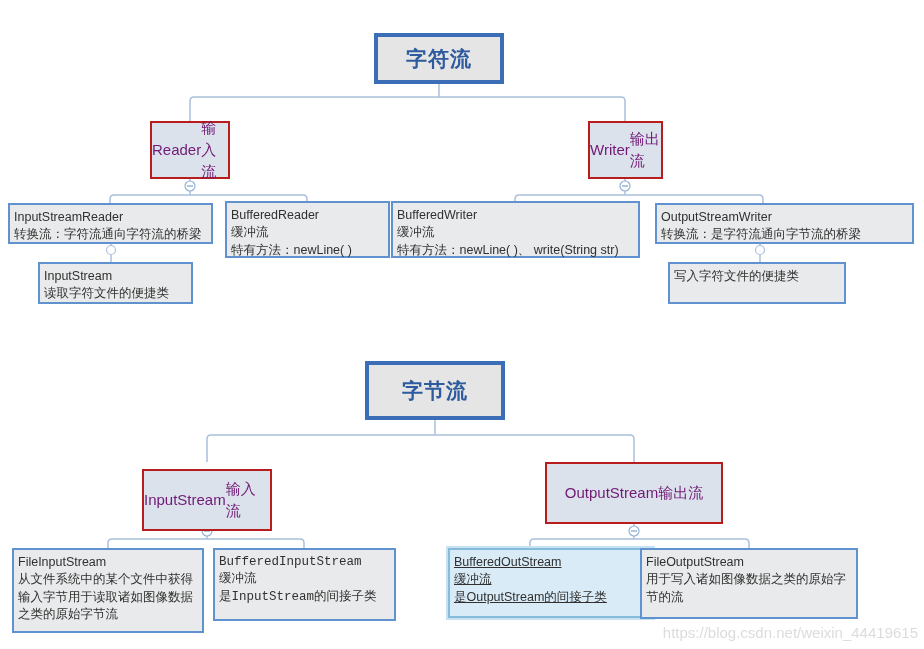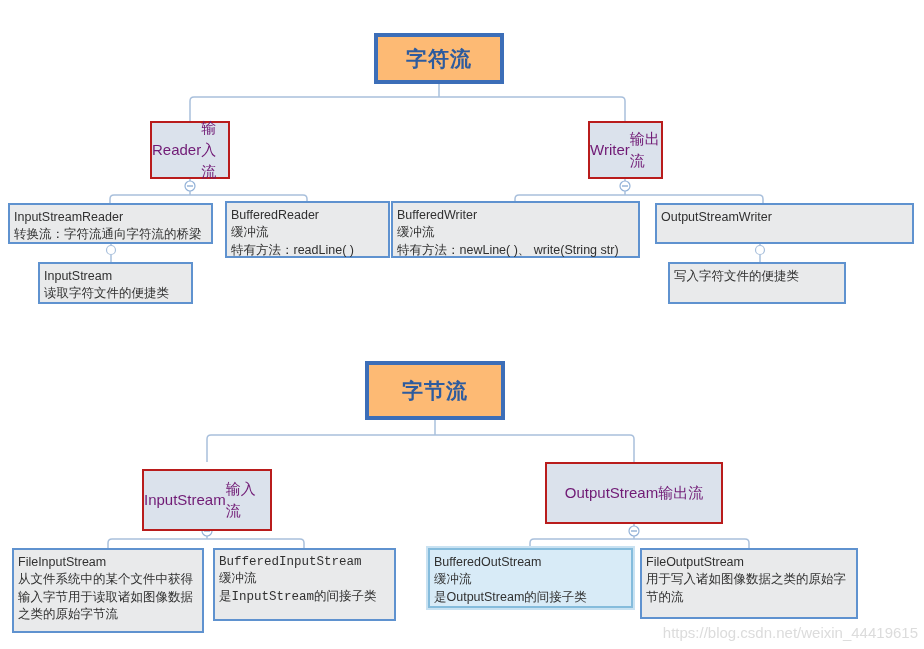--- a/index.html
+++ b/index.html
@@ -3,21 +3,21 @@
 <meta charset="utf-8">
 <style>
   html,body{margin:0;padding:0;background:#ffffff;}
   .canvas{
     position:relative;width:924px;height:649px;background:#ffffff;overflow:hidden;
     font-family:"Liberation Sans","DejaVu Sans",sans-serif;
   }
   svg.wires{position:absolute;left:0;top:0;width:924px;height:649px;}
   .node{position:absolute;box-sizing:border-box;}
   .root-box{
-    border:4px solid #3c6eb8;background:#fdba74;color:#2d5b9e;
+    border:4px solid #3c6eb8;background:#e5e5e5;color:#2d5b9e;
     font-weight:bold;font-size:21px;display:flex;align-items:center;justify-content:center;
     letter-spacing:1px;
   }
   .l2-box{
     border:2px solid #b91c1c;background:#dbe2ec;color:#701a75;
     font-size:15px;display:flex;flex-direction:row;align-items:center;justify-content:center;
     line-height:1.45;
   }
   .leaf{
     border:2px solid #5f92cf;background:#e9eaeb;color:#303030;
@@ -104,31 +104,32 @@
   </div>
 
   <div class="node leaf" style="left:8px;top:203px;width:205px;height:41px;">
     <span class="t">InputStreamReader</span>
     <span class="t">转换流：字符流通向字符流的桥梁</span>
   </div>
 
   <div class="node leaf" style="left:225px;top:201px;width:165px;height:57px;">
     <span class="t">BufferedReader</span>
     <span class="t">缓冲流</span>
-    <span class="t">特有方法：readLine( )</span>
+    <span class="t">特有方法：newLine( )</span>
   </div>
 
   <div class="node leaf" style="left:391px;top:201px;width:249px;height:57px;">
     <span class="t">BufferedWriter</span>
     <span class="t">缓冲流</span>
     <span class="t">特有方法：newLine( )、 write(String str)</span>
   </div>
 
   <div class="node leaf" style="left:655px;top:203px;width:259px;height:41px;">
     <span class="t">OutputStreamWriter</span>
+    <span class="t">转换流：是字符流通向字节流的桥梁</span>
   </div>
 
   <div class="node leaf" style="left:38px;top:262px;width:155px;height:42px;">
     <span class="t">InputStream</span>
     <span class="t">读取字符文件的便捷类</span>
   </div>
 
   <div class="node leaf" style="left:668px;top:262px;width:178px;height:42px;">
     <span class="t">写入字符文件的便捷类</span>
   </div>
@@ -151,21 +152,21 @@
     <span class="t">FileInputStream</span>
     <span class="t">从文件系统中的某个文件中获得输入字节用于读取诸如图像数据之类的原始字节流</span>
   </div>
 
   <div class="node leaf" style="left:213px;top:548px;width:183px;height:73px;font-family:Liberation Mono, monospace;">
     <span class="t">BufferedInputStream</span>
     <span class="t">缓冲流</span>
     <span class="t">是InputStream的间接子类</span>
   </div>
 
-  <div class="node leaf hl" style="left:428px;top:548px;width:205px;height:60px;">
+  <div class="node leaf hl" style="left:448px;top:548px;width:205px;height:70px;text-decoration:underline;">
     <span class="t">BufferedOutStream</span>
     <span class="t">缓冲流</span>
     <span class="t">是OutputStream的间接子类</span>
   </div>
 
   <div class="node leaf" style="left:640px;top:548px;width:218px;height:71px;">
     <span class="t">FileOutputStream</span>
     <span class="t">用于写入诸如图像数据之类的原始字节的流</span>
   </div>
 

